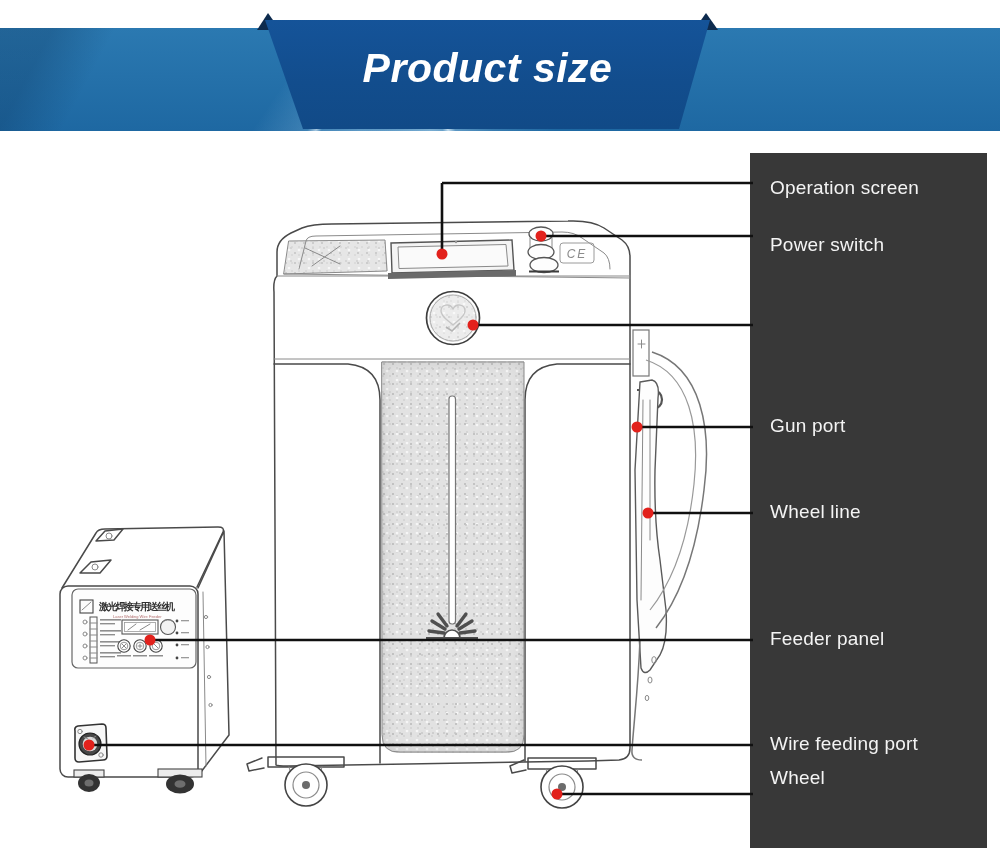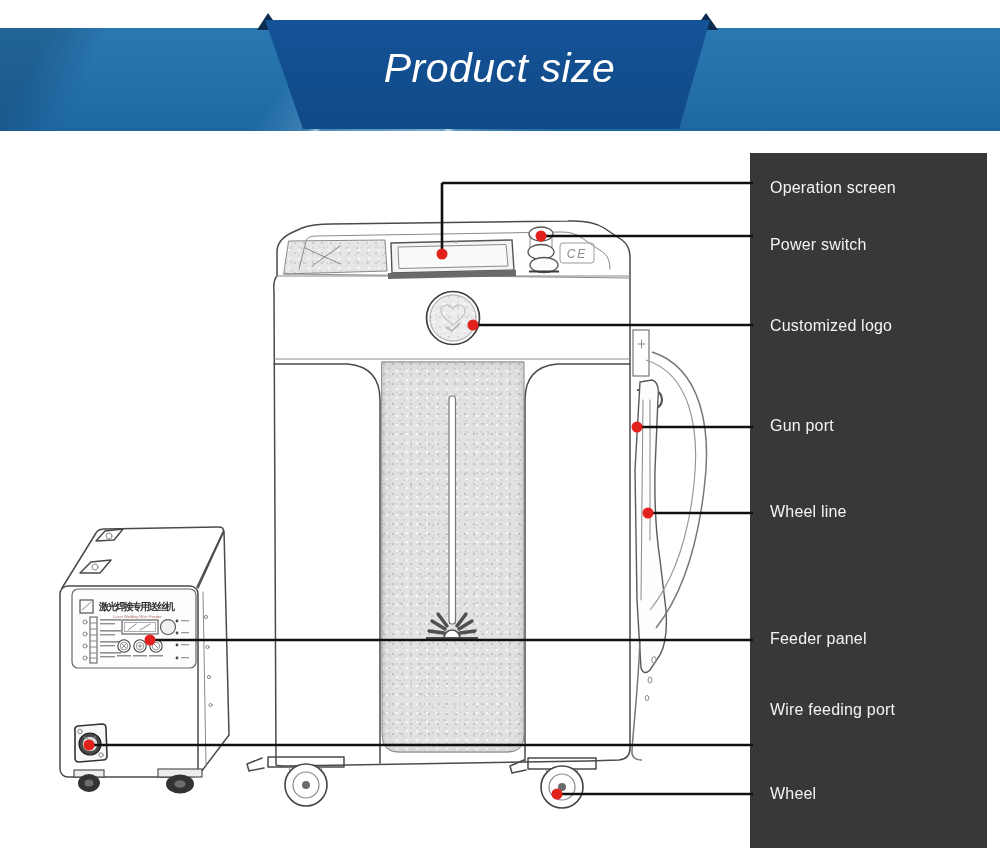--- a/index.html
+++ b/index.html
@@ -15,27 +15,27 @@
       linear-gradient(-56deg, rgba(255,255,255,0) 63.5%, rgba(255,255,255,.6) 64%, rgba(255,255,255,0) 64.8%),
       linear-gradient(118deg, rgba(12,52,92,.30) 0 5%, rgba(12,52,92,0) 11%),
       linear-gradient(180deg,#2b79b1,#1e68a2);}
   .ribbon-wrap{position:absolute;left:255px;top:13px;width:465px;height:116px;}
   .fold{position:absolute;width:24px;height:17px;background:#0d2b4e;}
   .fold.left{left:2px;top:0;clip-path:polygon(0 17px,11px 0,23px 17px);}
   .fold.right{left:439px;top:0;clip-path:polygon(0 17px,12px 0,24px 17px);}
   .ribbon{position:absolute;left:0;top:0;width:465px;height:116px;
     clip-path:polygon(10px 7px,455px 7px,424px 116px,48px 116px);
     background:linear-gradient(180deg,#15549a 0%,#124d8d 60%,#114a87 100%);}
-  .ribbon-title{position:absolute;left:12px;top:32px;width:465px;text-align:center;
-    color:#ffffff;font-size:41px;font-weight:normal;font-style:italic;letter-spacing:.5px;}
+  .ribbon-title{position:absolute;left:0;top:32px;width:465px;text-align:center;
+    color:#ffffff;font-size:41px;font-weight:bold;font-style:italic;letter-spacing:.5px;}
 
   
   .panel{position:absolute;left:750px;top:153px;width:237px;height:695px;background:#383838;}
   .plabel{position:absolute;left:770px;height:26px;line-height:26px;color:#f4f4f4;
-    font-size:16px;letter-spacing:.2px;white-space:nowrap;}
+    font-size:19px;letter-spacing:.2px;white-space:nowrap;}
 
   
   .speckle{background-color:#e2e2e2;
     background-image:
       radial-gradient(circle at 2px 3px,#c3c3c3 .8px,transparent 1.4px),
       radial-gradient(circle at 7px 8px,#cecece .9px,transparent 1.5px),
       radial-gradient(circle at 5px 1px,#f6f6f6 1px,transparent 1.7px),
       radial-gradient(circle at 1px 7px,#d4d4d4 .7px,transparent 1.2px);
     background-size:9px 10px,11px 13px,10px 9px,7px 8px;}
   .tex-front{position:absolute;left:382px;top:361px;width:142px;height:392px;
@@ -58,26 +58,25 @@
   <div class="ribbon-wrap">
     <div class="fold left"></div>
     <div class="fold right"></div>
     <div class="ribbon"></div>
     <div class="ribbon-title">Product size</div>
   </div>
 
   <div class="panel"></div>
   <div class="plabel" style="top:175px">Operation screen</div>
   <div class="plabel" style="top:232px">Power switch</div>
-  <div class="plabel" style="top:313px">Customized logo</div>
   <div class="plabel" style="top:413px">Gun port</div>
   <div class="plabel" style="top:499px">Wheel line</div>
   <div class="plabel" style="top:626px">Feeder panel</div>
-  <div class="plabel" style="top:697px">Wire feeding port</div>
-  <div class="plabel" style="top:781px">Wheel</div>
+  <div class="plabel" style="top:731px">Wire feeding port</div>
+  <div class="plabel" style="top:765px">Wheel</div>
 
   <div class="tex-front speckle"></div>
   <div class="tex-deck speckle"></div>
   <div class="tex-logo speckle"></div>
 
   <svg class="art" width="1000" height="865" viewBox="0 0 1000 865">
 
     <g>
 
       <path class="ln" d="M276,765 L274,292 Q273,280 277,276 L277,252 Q277,240 291,233 L302,228 Q312,224 332,224 L568,221 Q592,220 604,228 L622,240 Q630,246 630,257 L630,748 Q630,759 619,760 L588,761 L288,766 Q277,766 276,765 Z"></path>

